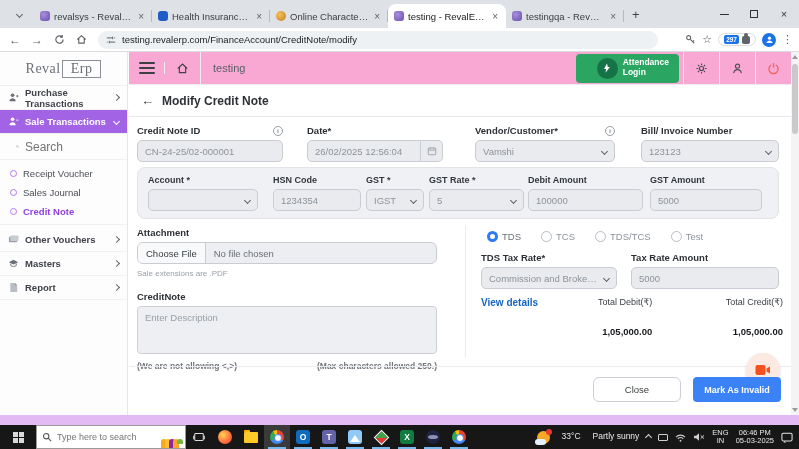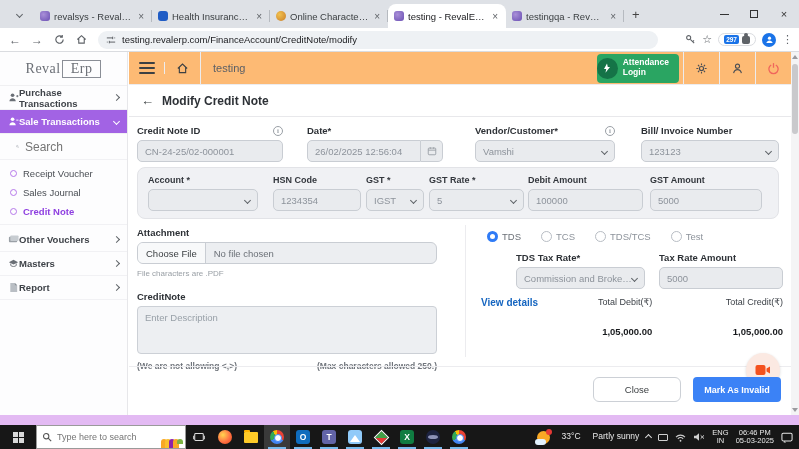--- a/index.html
+++ b/index.html
@@ -32,39 +32,39 @@
   .avatar-c { width:14px; height:14px; border-radius:50%; background:#1a73e8; display:flex; align-items:center; justify-content:center; }
   .chev { display:inline-block; width:5px; height:5px; border-right:1.4px solid #5f6368; border-bottom:1.4px solid #5f6368; }
   .chev.down { transform:rotate(45deg); }
   .chev.up { transform:rotate(-135deg); }
   .chev.right { transform:rotate(-45deg); }
 
   
   .sidebar { position:absolute; left:0; top:52px; width:128px; height:363px; background:#fdfdfe; border-right:1px solid #e7e7ea; }
   .logo { height:34px; display:flex; align-items:center; justify-content:center; font-family:"Liberation Serif","DejaVu Serif",serif; color:#6b6f76; font-size:14px; letter-spacing:.5px; border-bottom:1px solid #f0f0f2; }
   .logo .lp2 { border:1px solid #8a8e96; padding:0 8px; margin-left:1px; }
-  .snav-item { display:flex; align-items:center; padding:0 8px; height:24px; font-size:9.5px; font-weight:bold; color:#3f4349; border-bottom:1px solid #f1f1f4; }
+  .snav-item { display:flex; align-items:center; gap:6px; padding:0 8px; height:24px; font-size:9.5px; font-weight:bold; color:#3f4349; border-bottom:1px solid #f1f1f4; }
   .snav-item .grow { flex:1; }
   .snav-item.purple { background:#a263e4; color:#fff; }
   .snav-item.purple .chev { border-color:#fff; }
   .s-search { display:flex; align-items:center; gap:6px; padding:0 16px; height:26px; border-bottom:1px solid #f1f1f4; }
   .s-search input { border:none; outline:none; background:transparent; font-size:12px; color:#777; width:86px; font-family:inherit; }
   .sub-item { display:flex; align-items:center; gap:6px; padding:0 10px; height:19px; font-size:9.5px; color:#4a4e54; }
   .sub-item .ring { width:7px; height:7px; border:1.4px solid #b678ea; border-radius:50%; flex:none; }
   .sub-item.active { color:#8e3fe0; font-weight:bold; }
   .sub-gap { border-bottom:1px solid #f1f1f4; height:4px; margin-bottom:3px; }
 
   
-  .appheader { position:absolute; left:129px; top:52px; width:662px; height:33px; background:#fdba74; border-bottom:1px solid #ececef; display:flex; align-items:center; }
+  .appheader { position:absolute; left:129px; top:52px; width:662px; height:33px; background:#f9a8d4; border-bottom:1px solid #ececef; display:flex; align-items:center; }
   .hamburger { width:36px; display:flex; flex-direction:column; gap:3px; align-items:center; border-right:1px solid #ececef; padding:0; }
   .hamburger i { display:block; width:16px; height:2px; background:#3c4043; border-radius:1px; }
   .home-box { width:36px; height:33px; display:flex; align-items:center; justify-content:center; border-right:1px solid #ececef; }
   .org { font-size:11px; color:#5a5f66; margin-left:12px; }
   .ah-right { margin-left:auto; display:flex; align-items:center; height:33px; }
-  .attn-btn { height:29px; margin:2px 4px; background:#2aa562; border-radius:4px; display:flex; align-items:center; gap:5px; padding:0 10px 0 0; }
+  .attn-btn { height:29px; margin:2px 4px; background:#2aa562; border-radius:4px; display:flex; align-items:center; gap:5px; padding:0 10px 0 21px; }
   .attn-logo { width:21px; height:21px; border-radius:50%; background:#157347; display:flex; align-items:center; justify-content:center; }
   .attn-txt { color:#fff; font-size:8.5px; font-weight:bold; line-height:1.15; }
   .hic { width:36px; height:33px; display:flex; align-items:center; justify-content:center; border-left:1px solid #ececef; }
 
   
   .content { position:absolute; left:129px; top:85px; width:662px; height:330px; background:#fff; }
   .page-titlebar { height:32px; display:flex; align-items:center; padding-left:12px; border-bottom:1px solid #e8e8eb; }
   .backarrow { font-size:13px; color:#3c4043; margin-right:8px; }
   .page-title { font-size:12px; font-weight:bold; color:#2d3136; }
 
@@ -93,21 +93,21 @@
   .hint { font-size:8px; color:#9aa0a6; margin-top:5px; }
 
   .vdivider { position:absolute; left:336px; top:140px; height:132px; width:1px; background:#ececef; }
 
   .taxsec { position:absolute; left:352px; top:146px; width:302px; }
   .radios { display:flex; align-items:center; gap:14px; }
   .radio { display:flex; align-items:center; gap:4px; font-size:9.5px; color:#8d939b;padding-left:6px; }
   .rdot { width:11px; height:11px; border:1.5px solid #b8bdc4; border-radius:50%; background:#fff; }
   .radio.sel .rdot { border:3.2px solid #2f7bf6; }
   .radio.sel { color:#6b7077; }
-  .taxrow { display:flex; gap:14px; margin-top:10px;margin-left:35px; }
+  .taxrow { display:flex; gap:14px; margin-top:10px; }
   .taxcol1 { width:136px; } .taxcol2 { width:148px; }
 
   .totals { position:absolute; left:352px; top:212px; width:302px; display:flex; }
   .viewdetails { font-size:10px; font-weight:bold; color:#1565c0; }
   .totblock { margin-left:auto; text-align:right; }
   .totlabel { font-size:9px; color:#3a3f45; }
   .totvalue { font-size:9.5px; font-weight:bold; color:#17191c; margin-top:19px; }
 
   .descr { position:absolute; left:8px; top:206px; width:300px; }
   .descr textarea { width:300px; height:48px; background:#edeff2; border:1px solid #ccd0d6; border-radius:4px; resize:none; font-size:9.5px; color:#6b7077; padding:5px 7px; font-family:inherit; outline:none; }
@@ -442,21 +442,21 @@
   </div>
 
   <div class="attach">
     <div class="flabel">
         <span>Attachment</span>
       </div>
     <div class="filebox">
       <span class="filebtn">Choose File</span>
       <span class="filestatus">No file chosen</span>
     </div>
-    <div class="hint">File characters are .PDF</div>
+    <div class="hint">Sale extensions are .PDF</div>
   </div>
 
   <div class="vdivider"></div>
 
   <div class="taxsec">
     <div class="radios">
       <span class="radio sel">
           <span class="rdot"></span>
           <span>TDS</span>
         </span>

